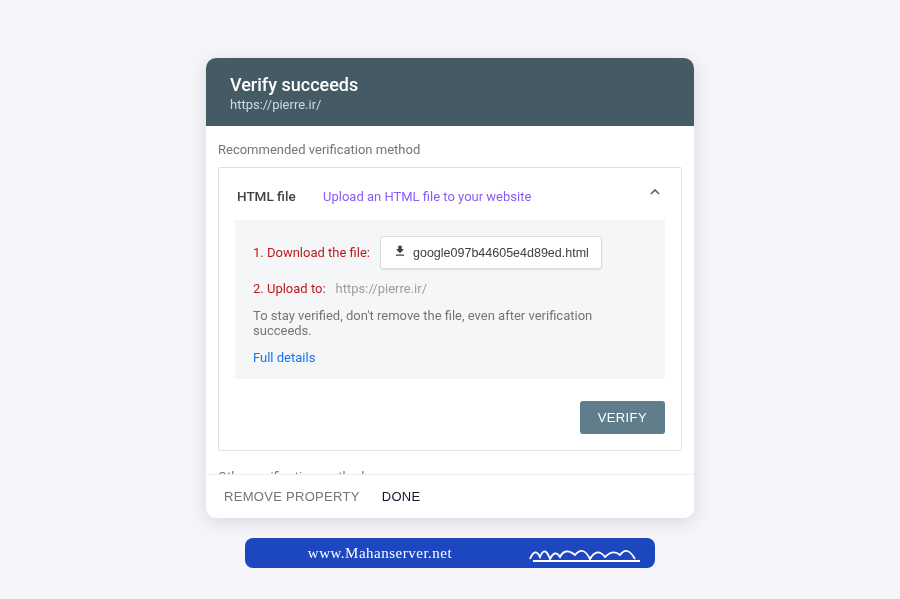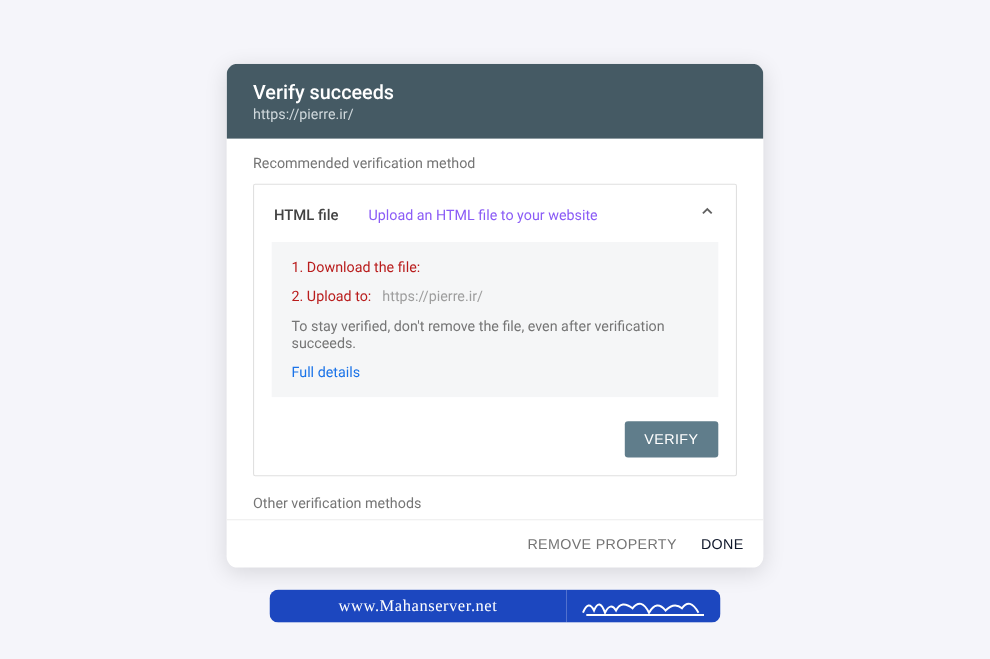--- a/index.html
+++ b/index.html
@@ -33,21 +33,21 @@
       font-size: 18px;
       font-weight: 500;
       margin-bottom: 2px;
     }
     .dialog-subtitle {
       font-size: 13px;
       color: #cfd8dc;
     }
     .dialog-body {
       position: relative;
-      padding: 16px 24px 0;
+      padding: 16px 12px 0;
       max-height: 348px;
       overflow-y: scroll;
     }
     
     .dialog-body::-webkit-scrollbar {
       width: 14px;
     }
     .dialog-body::-webkit-scrollbar-track {
       background: #f1f1f1;
     }
@@ -154,21 +154,20 @@
     }
     .other-section {
       font-size: 13px;
       color: #757575;
       padding-bottom: 6px;
     }
     .dialog-footer {
       border-top: 1px solid #eee;
       padding: 14px 18px;
       display: flex;
-      justify-content: flex-end;
       gap: 22px;
     }
     .footer-btn {
       background: none;
       border: none;
       font-size: 13px;
       font-weight: 500;
       letter-spacing: 0.3px;
       cursor: pointer;
       color: #757575;
@@ -227,20 +226,28 @@
         <span class="chevron">
           <svg width="16" height="16" viewBox="0 0 24 24" fill="none" stroke="currentColor" stroke-width="2.5">
               <polyline points="18 15 12 9 6 15"></polyline>
             </svg>
         </span>
       </div>
 
       <div class="card-content">
         <div class="step">
           <span class="step-text">1. Download the file:</span>
+          <button class="download-btn">
+            <span>
+              <svg class="download-icon" viewBox="0 0 24 24" fill="#3c4043">
+                  <path d="M19 9h-4V3H9v6H5l7 7 7-7zM5 18v2h14v-2H5z"></path>
+                </svg>
+            </span>
+            <span>google097b44605e4d89ed.html</span>
+          </button>
         </div>
         <div class="step">
           <span class="step-text">2. Upload to:</span>
           <span class="url-text">https://pierre.ir/</span>
         </div>
         <div class="note">To stay verified, don't remove the file, even after verification succeeds.</div>
         <a class="link">Full details</a>
       </div>
 
       <div class="card-actions">

